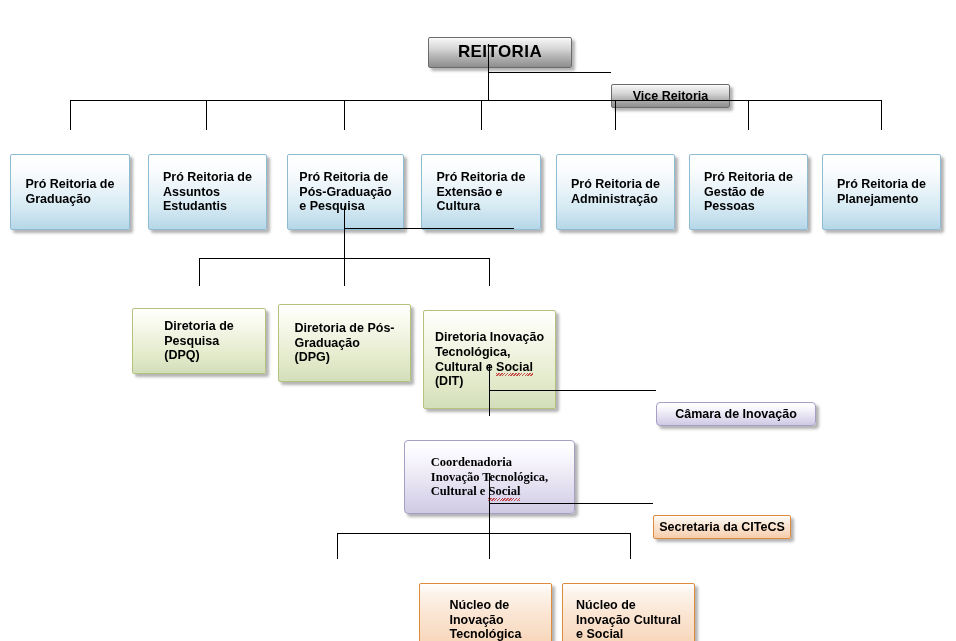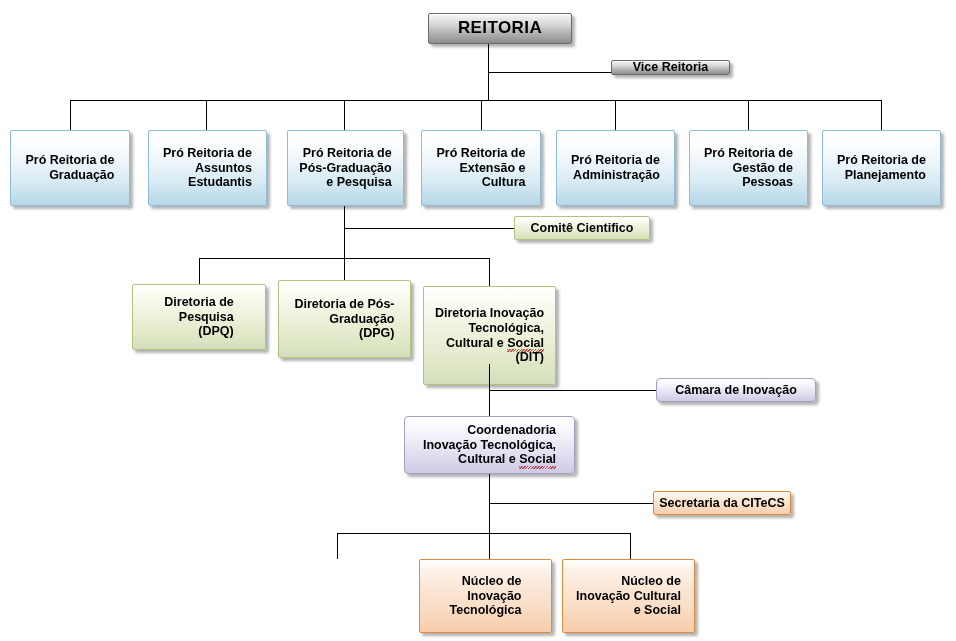--- a/index.html
+++ b/index.html
@@ -26,25 +26,26 @@
   .line.v { width: 1px; }
   .line.h { height: 1px; }
 
   
   .node {
     position: absolute;
     box-sizing: border-box;
     display: flex;
     align-items: center;
     justify-content: center;
-    text-align: right;
+    text-align: left;
     font-weight: bold;
     color: #000000;
     line-height: 1.18;
     box-shadow: 3px 3px 3px rgba(0,0,0,0.30);
+    margin-top: 24px;
   }
   .node .label { display: block; padding: 0 4px; }
 
   
   .node.gray {
     background: linear-gradient(to bottom,
         #fdfdfd 0%, #eeeeee 10%, #d6d6d6 38%,
         #bfbfbf 55%, #a8a8a8 75%, #8e8e8e 100%);
     border: 1px solid #6b6b6b;
     border-radius: 2px;
@@ -119,21 +120,21 @@
 <div id="chart-canvas">
 
   <div class="node gray big" style="left:428px; top:13px; width:144px; height:31px;">
     <span class="label">REITORIA</span>
   </div>
 
   <div class="line v" style="left:488px; top:44px; height:56px;"></div>
 
   <div class="line h" style="left:488px; top:72px; width:123px;"></div>
 
-  <div class="node gray small" style="left:611px; top:60px; width:119px; height:15px;">
+  <div class="node gray small" style="left:611px; top:60px; width:119px; height:24px;">
     <span class="label">Vice Reitoria</span>
   </div>
 
   <div class="line h" style="left:70px; top:100px; width:811px;"></div>
 
   <div class="line v" style="left:70px;  top:100px; height:30px;"></div>
   <div class="line v" style="left:206px; top:100px; height:30px;"></div>
   <div class="line v" style="left:344px; top:100px; height:30px;"></div>
   <div class="line v" style="left:481px; top:100px; height:30px;"></div>
   <div class="line v" style="left:615px; top:100px; height:30px;"></div>
@@ -159,23 +160,20 @@
     <span class="label">Pró Reitoria de<br>Gestão de<br>Pessoas</span>
   </div>
   <div class="node blue" style="left:822px; top:130px; width:119px; height:76px;">
     <span class="label">Pró Reitoria de<br>Planejamento</span>
   </div>
 
   <div class="line v" style="left:344px; top:206px; height:80px;"></div>
 
   <div class="line h" style="left:344px; top:228px; width:170px;"></div>
 
-  <div class="node green note" style="left:514px; top:216px; width:136px; height:24px;">
-    <span class="label">Comitê Cientifico</span>
-  </div>
 
   <div class="line h" style="left:199px; top:258px; width:291px;"></div>
   <div class="line v" style="left:199px; top:258px; height:28px;"></div>
   <div class="line v" style="left:344px; top:258px; height:28px;"></div>
   <div class="line v" style="left:489px; top:258px; height:28px;"></div>
 
   <div class="node green" style="left:132px; top:284px; width:134px; height:66px;">
     <span class="label">Diretoria de<br>Pesquisa<br>(DPQ)</span>
   </div>
   <div class="node green" style="left:278px; top:280px; width:133px; height:78px;">
@@ -185,21 +183,21 @@
     <span class="label">Diretoria Inovação<br>Tecnológica,<br>Cultural e <span class="squiggle">Social</span><br>(DIT)</span>
   </div>
 
   <div class="line v" style="left:489px; top:364px; height:52px;"></div>
   <div class="line h" style="left:489px; top:390px; width:167px;"></div>
 
   <div class="node purple note" style="left:656px; top:378px; width:160px; height:24px;">
     <span class="label">Câmara de Inovação</span>
   </div>
 
-  <div class="node purple" style="left:404px; top:416px; width:171px; height:58px;">
+  <div class="node purple" style="left:404px; top:416px; width:171px; height:74px;font-family:Liberation Serif, serif;">
     <span class="label">Coordenadoria<br>Inovação Tecnológica,<br>Cultural e <span class="squiggle">Social</span></span>
   </div>
 
   <div class="line v" style="left:489px; top:474px; height:59px;"></div>
   <div class="line h" style="left:489px; top:503px; width:164px;"></div>
 
   <div class="node orange note" style="left:653px; top:491px; width:138px; height:24px;">
     <span class="label">Secretaria da CITeCS</span>
   </div>
 

